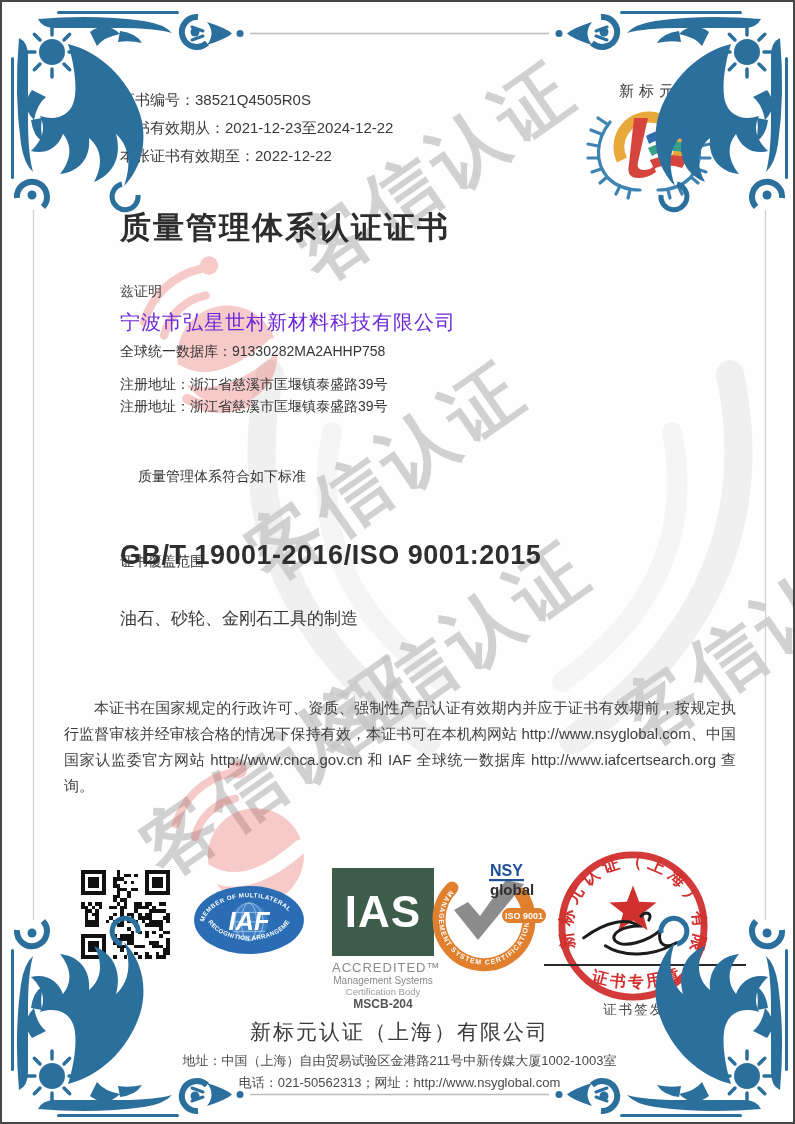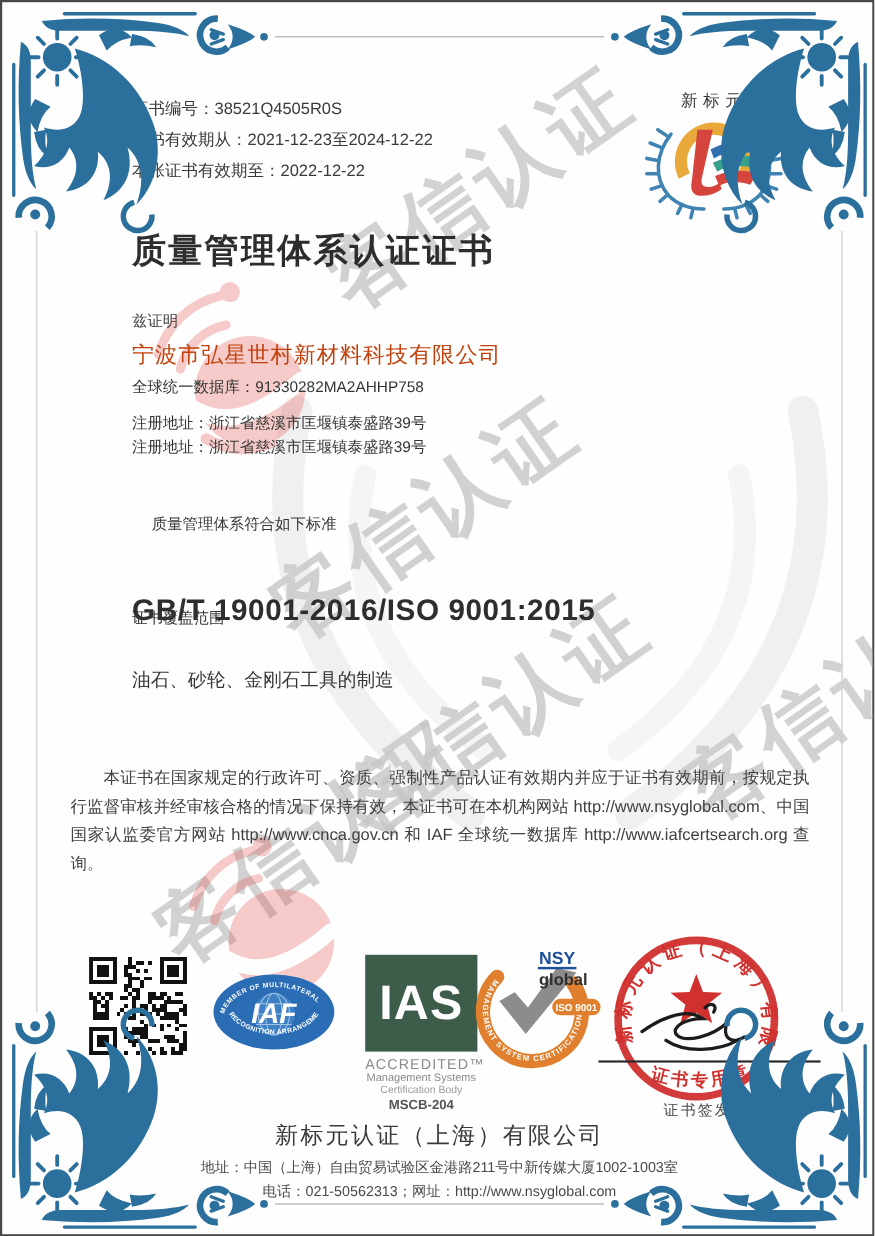--- a/index.html
+++ b/index.html
@@ -14,21 +14,21 @@
         border:2px solid #474747;overflow:hidden;}
   .abs{position:absolute;}
   .wm-text{position:absolute;z-index:1;font-size:74px;font-weight:bold;
     color:var(--wm-gray,#c7c7c7);opacity:.8;letter-spacing:6px;white-space:nowrap;
     transform:rotate(-35deg);pointer-events:none;}
   .wm-red{position:absolute;z-index:1;opacity:.3;pointer-events:none;}
   .content{position:absolute;z-index:2;color:var(--text-dark,#363636);}
   .info-block{left:118px;top:84px;font-size:15px;line-height:28px;color:#3a3a3a;}
   .title{left:118px;top:205px;font-size:31px;font-weight:bold;letter-spacing:2px;color:#2d2d2d;text-align:center;}
   .certify{left:118px;top:281px;font-size:14px;color:#444;}
-  .company{left:118px;top:307px;font-size:20px;letter-spacing:1px;color:#c2410c;}
+  .company{left:118px;top:307px;font-size:20px;letter-spacing:1px;color:#6d28d9;}
   .credit{left:118px;top:341px;font-size:14px;}
   .addr1{left:118px;top:374px;font-size:14px;}
   .addr2{left:118px;top:396px;font-size:14px;}
   .std-label{left:136px;top:466px;font-size:14px;}
   .standard{left:118px;top:490px;font-size:27px;font-weight:bold;letter-spacing:.5px;color:#2e2e2e;margin-top:48px;}
   .scope-label{left:118px;top:551px;font-size:14px;}
   .scope{left:118px;top:605px;font-size:17px;}
   .legal{left:62px;top:693px;width:672px;font-size:15px;line-height:26px;
          text-align:justify;text-indent:2em;color:#3f3f3f;}
   .sig-line{left:542px;top:962px;width:202px;height:1.5px;background:#2a2a2a;z-index:3;}

